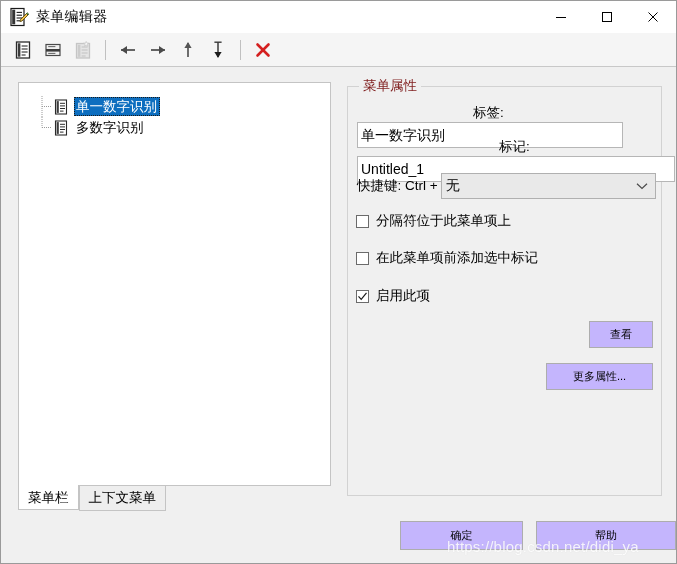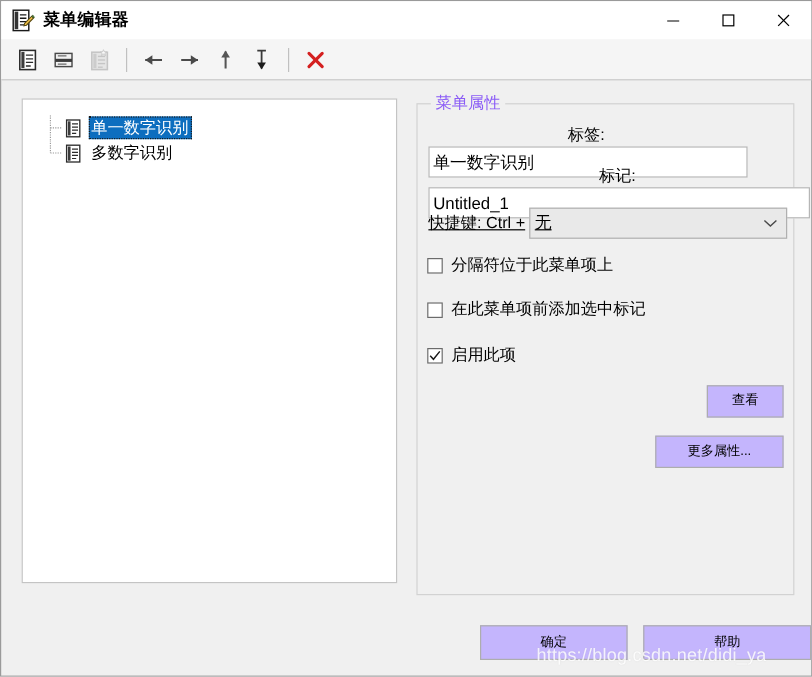--- a/index.html
+++ b/index.html
@@ -29,21 +29,20 @@
   
   .titlebar {
     position: absolute;
     left: 0; top: 0;
     width: 100%;
     height: 32px;
     background: #ffffff;
     display: flex;
     align-items: center;
     box-sizing: border-box;
-    font-weight: bold;
   }
   .title-icon {
     width: 20px;
     height: 20px;
     margin-left: 8px;
     margin-right: 7px;
     flex: none;
     display: block;
   }
   .title-text {
@@ -192,21 +191,21 @@
     border: 1px solid #d2d2d2;
     box-sizing: border-box;
   }
   .groupbox-title {
     position: absolute;
     left: 358px;
     top: 76px;
     background: #f0f0f0;
     padding: 0 4px;
     font-size: 13.5px;
-    color: #8b5cf6;
+    color: #7f1d1d;
     white-space: nowrap;
   }
 
   .field-row {
     position: absolute;
     display: flex;
     align-items: center;
   }
   .field-label {
     font-size: 13.5px;
@@ -223,21 +222,21 @@
     font-size: 14px;
     font-family: "Liberation Sans", "DejaVu Sans", sans-serif;
     padding: 0 3px;
     color: #000;
     white-space: nowrap;
     overflow: hidden;
   }
 
   .row-label   { left: 356px; top: 103px; flex-direction: column; }
   .row-tag     { left: 356px; top: 137px; flex-direction: column; }
-  .row-accel   { left: 356px; top: 172px; text-decoration: underline; }
+  .row-accel   { left: 356px; top: 172px; }
   .row-cb      { left: 356px; top: 320px; }
 
   .tb-label  { width: 266px; }
   .tb-tag    { width: 318px; }
   .tb-cbfld  { width: 203px; }
 
   .combo {
     position: relative;
     width: 215px;
     height: 26px;
@@ -499,20 +498,24 @@
             <line x1="7" y1="9.5" x2="12" y2="9.5"></line>
             <line x1="7" y1="12.1" x2="10.5" y2="12.1"></line>
           </g>
         </svg>
         <span class="tree-label">多数字识别</span>
       </div>
 
     </div>
   </div>
 
+  <div class="tabstrip">
+    <div class="tab active">菜单栏</div>
+    <div class="tab">上下文菜单</div>
+  </div>
 
   <div class="groupbox"></div>
   <div class="groupbox-title">菜单属性</div>
 
   <div class="field-row row-label">
     <span class="field-label">标签:</span>
     <div class="textbox tb-label">单一数字识别</div>
   </div>
 
   <div class="field-row row-tag">

